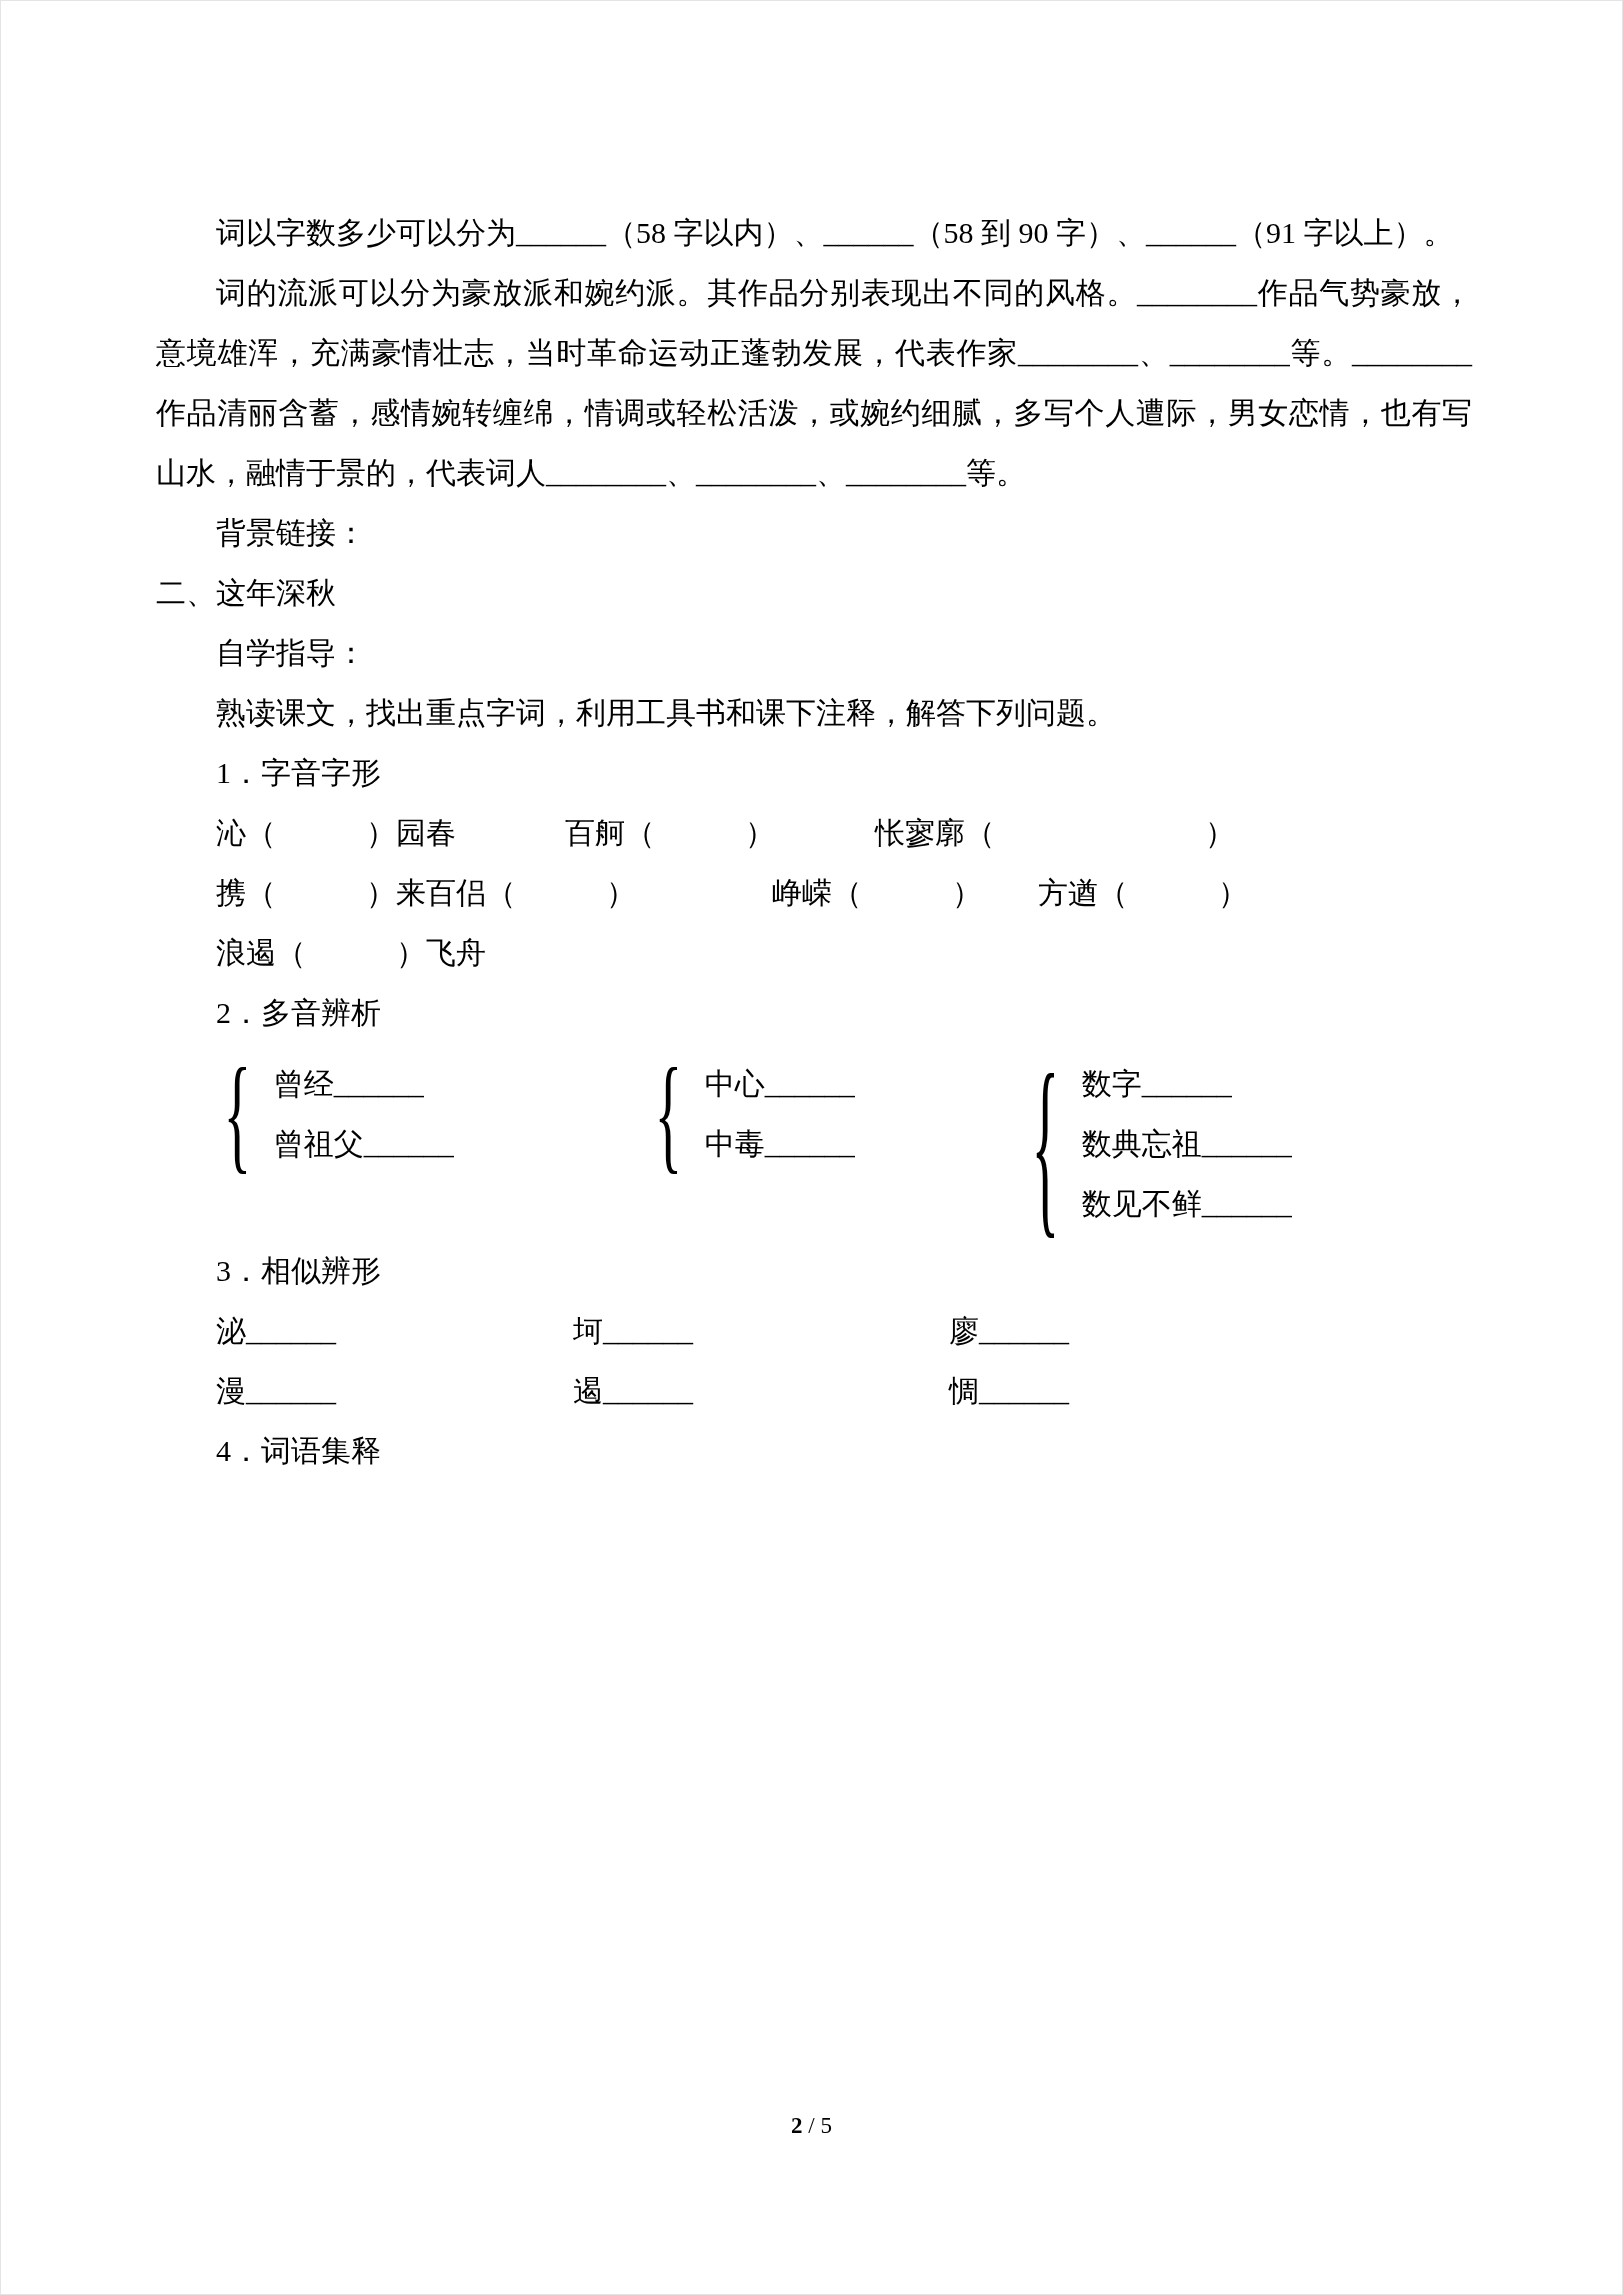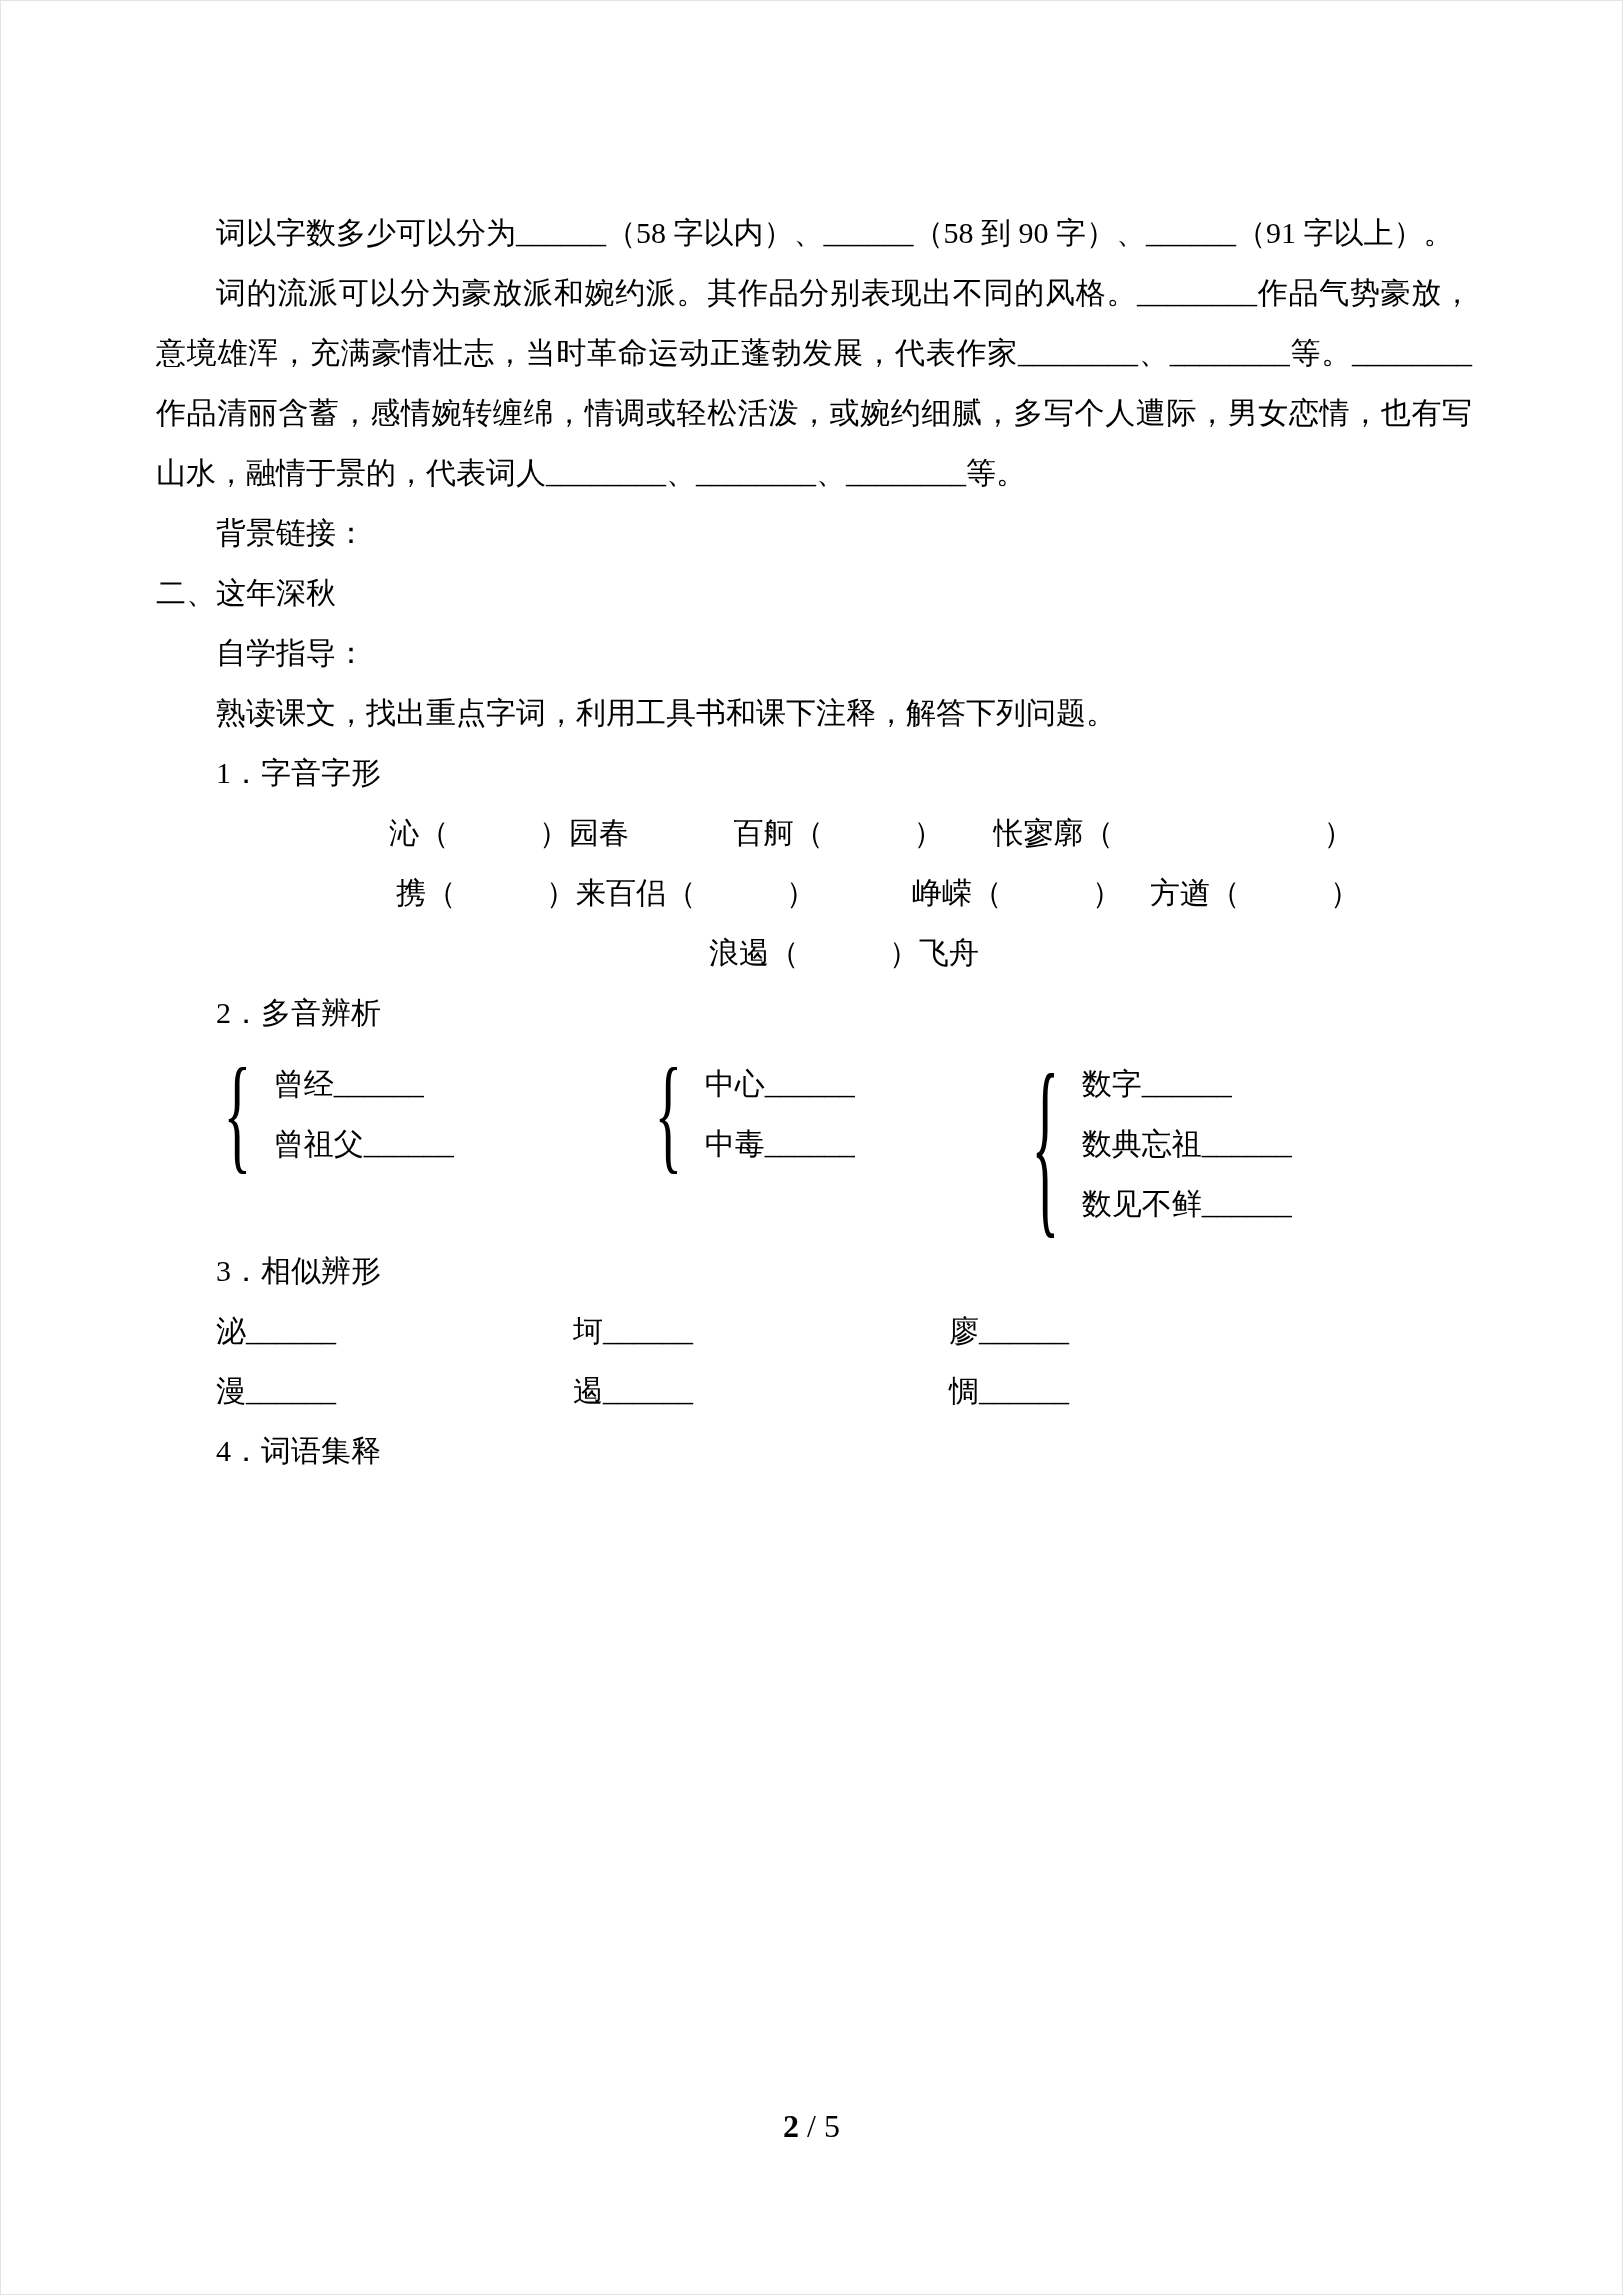--- a/index.html
+++ b/index.html
@@ -21,21 +21,21 @@
   .content {
     position: absolute;
     left: 155px;
     top: 202px;
     width: 1316px;
   }
   .para { text-align: justify; }
   .indent { text-indent: 60px; }
 
   
-  .ph-row { padding-left: 60px; white-space: nowrap; text-align: center; }
+  .ph-row { padding-left: 60px; white-space: nowrap; }
   .ph-row span { display: inline-block; }
   .r1c1 { width: 349px; }
   .r1c2 { width: 310px; }
   .r2c1 { width: 556px; }
   .r2c2 { width: 266px; }
 
   
   .dy-groups {
     display: flex;
     align-items: flex-start;
@@ -72,21 +72,21 @@
     height: 1em;
     border-bottom: 2px solid #000000;
   }
 
   .footer {
     position: absolute;
     left: 0;
     right: 0;
     top: 2108px;
     text-align: center;
-    font-size: 32px;
+    font-size: 23px;
     line-height: 34px;
   }
   .footer .cur { font-weight: bold; }
 </style>
 </head>
 <body>
 
 <div class="page">
   <div class="content">
 

